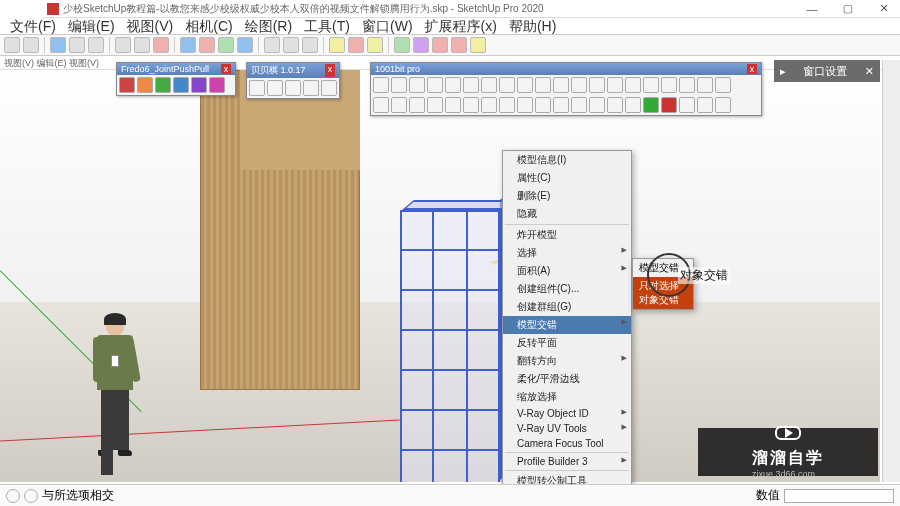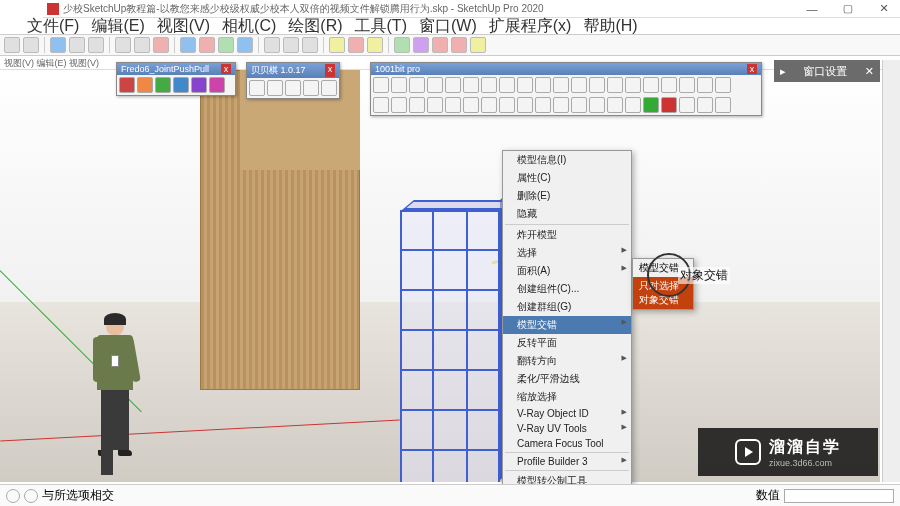--- a/index.html
+++ b/index.html
@@ -6,21 +6,21 @@
 body { width:900px; height:506px; background:#fff; overflow:hidden; position:relative; font-size:11px; }
 
 
 .titlebar { height:18px; background:#fff; display:flex; align-items:center; padding:0 4px; border-bottom:1px solid #ddd;margin-left:43px; }
 .titlebar .icon-app { width:12px; height:12px; background:#c33; margin-right:4px; }
 .titlebar .title { flex:1; font-size:10px; color:#666; overflow:hidden; white-space:nowrap; }
 .winbtns { display:flex; gap:12px; }
 .winbtn { width:24px; height:16px; display:flex; align-items:center; justify-content:center; color:#555; cursor:pointer; }
 
 
-.menubar { height:16px; display:flex; padding-left:21px; background:#fff; font-size:16px; color:#333; }
+.menubar { height:16px; display:flex; padding-left:4px; background:#fff; font-size:14px; color:#333; }
 .menubar span { padding:0 6px; line-height:16px; }
 
 
 .toolbar { height:22px; border-top:1px solid #ccc; border-bottom:1px solid #ccc; display:flex; align-items:center; padding:0 4px; gap:3px; background:#f8f8f8; }
 .tb { width:16px; height:16px; border:1px solid #bbb; border-radius:2px; }
 .tb.c1{background:#f0f0a0}.tb.c2{background:#90c0f0}.tb.c3{background:#e0e0e0}.tb.c4{background:#f0b0b0}.tb.c5{background:#b0e0b0}.tb.c6{background:#d0a0f0}
 .sep { width:1px; height:16px; background:#ccc; margin:0 2px; }
 
 
 .subbar { height:14px; font-size:9px; color:#666; padding-left:4px; line-height:14px; border-bottom:1px solid #ddd; }
@@ -90,21 +90,21 @@
 .rpanel .x { cursor:pointer; }
 .rstrip { position:absolute; right:0; top:60px; width:18px; bottom:24px; background:#eee; border-left:1px solid #ccc; writing-mode:vertical-rl; font-size:9px; color:#666; padding-top:4px; }
 
 
 .status { position:absolute; bottom:0; left:0; right:0; height:22px; border-top:1px solid #ccc; display:flex; align-items:center; padding:0 6px; font-size:12px; background:#fafafa; }
 .status .sicon { width:14px; height:14px; border:1px solid #aaa; border-radius:50%; margin-right:4px; }
 .status .r { margin-left:auto; display:flex; align-items:center; gap:4px; }
 .status .box { width:110px; height:14px; border:1px solid #aaa; background:#fff; }
 
 
-.watermark { position:absolute; right:22px; bottom:30px; width:180px; height:48px; background:rgba(0,0,0,.78); color:#fff; display:flex; align-items:center; justify-content:center; gap:8px; font-size:13px; }
+.watermark { position:absolute; right:22px; bottom:30px; width:180px; height:48px; background:rgba(0,0,0,.78); color:#fff; display:flex; align-items:center; justify-content:center; gap:8px; font-size:13px;flex-direction:column; }
 .watermark .play { width:26px; height:26px; border:2px solid #fff; border-radius:6px; display:flex; align-items:center; justify-content:center; }
 .watermark .play::before { content:""; border-left:8px solid #fff; border-top:5px solid transparent; border-bottom:5px solid transparent; margin-left:2px; }
 .watermark .t1 { font-size:16px; font-weight:bold; letter-spacing:2px; }
 .watermark .t2 { font-size:9px; color:#bbb; }
 </style>
 </head>
 <body>
 
 <div class="titlebar">
   <div class="icon-app"></div>

